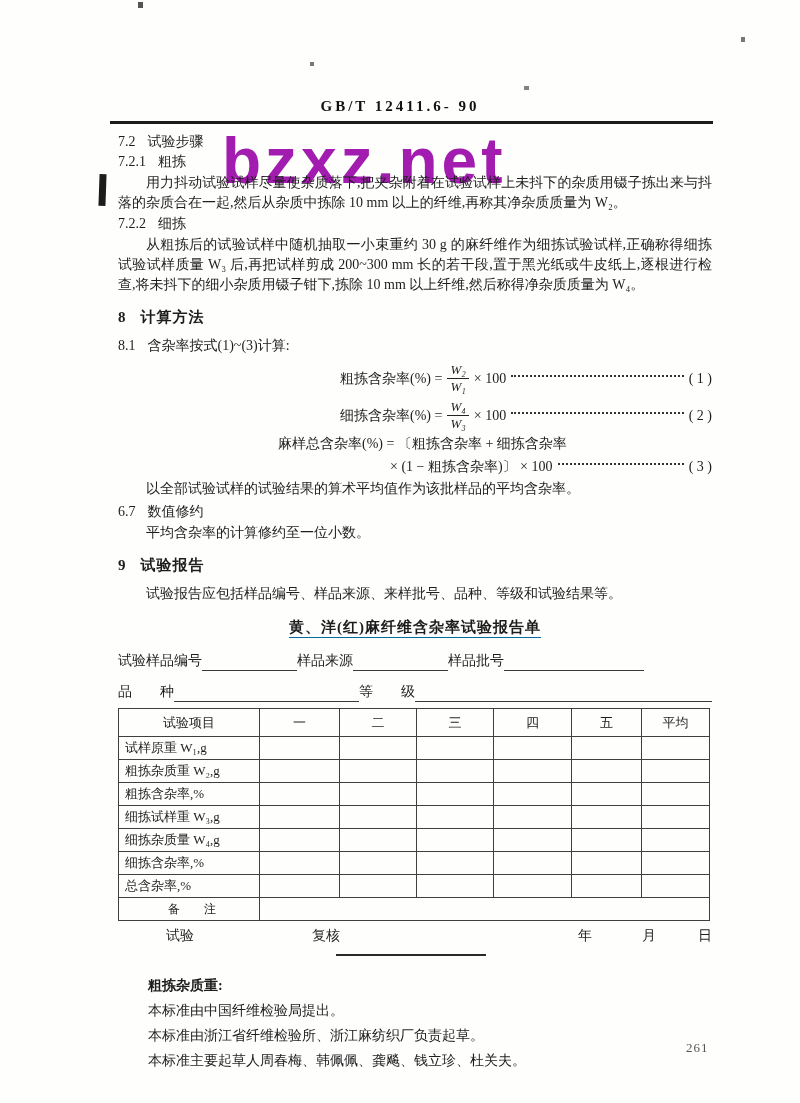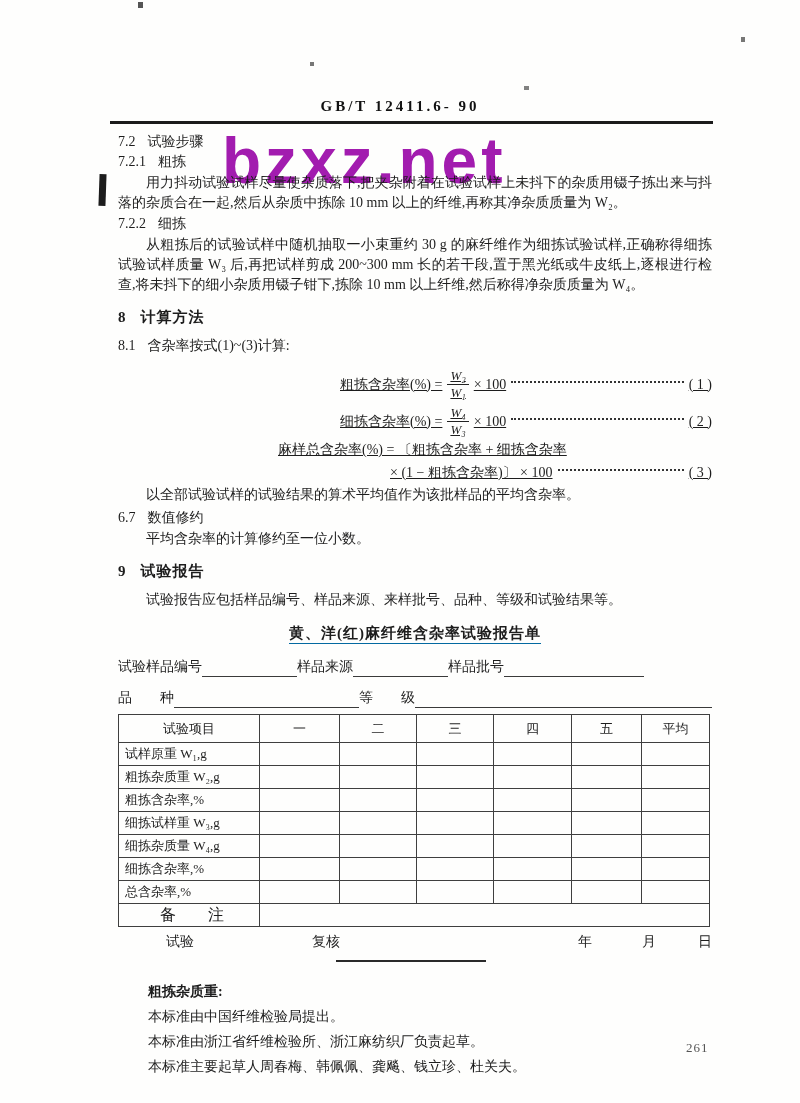--- a/index.html
+++ b/index.html
@@ -34,21 +34,21 @@
   .content {
     position: absolute; top: 132px; left: 118px; width: 594px;
     font-size: 14px; line-height: 20px; z-index: 1;
   }
   .sec-line { margin: 0; }
   .sec-num { display:inline-block; margin-right: 12px; }
   .para { text-align: justify; text-indent: 2em; margin: 1px 0; }
   .h-major { font-size: 15px; font-weight: bold; margin: 12px 0 9px 0; letter-spacing:1px; }
   .h-major .sec-num { margin-right: 14px; }
   
-  .formulas { margin-top: 10px; text-decoration: underline; }
+  .formulas { margin-top: 4px; }
   .formula-row { display: flex; align-items: center; margin-left: 222px; height: 37px; }
   .frac { display: inline-block; text-align: center; font-style: italic; font-size: 13px; line-height: 14px; margin: 0 5px; }
   .frac .fr-num { display: block; padding: 0 3px 1px; }
   .frac .fr-den { display: block; border-top: 1px solid #222; padding: 1px 3px 0; }
   .leader { flex: 1; border-bottom: 2px dotted #333; transform: translateY(-3px); margin: 0 5px; min-width: 30px; }
   .f-no { white-space: nowrap; }
   .f3-line1 { margin-left: 160px; height: 21px; }
   .formula-row.f3 { margin-left: 272px; height: 23px; }
   
   .report-title {
@@ -62,21 +62,21 @@
   .grow { flex: 1; }
   
   table.report { border-collapse: collapse; margin-top: 6px; width: 592px; table-layout: fixed; }
   table.report th, table.report td {
     border: 1px solid #3f3f3f; font-weight: normal; font-size: 13px;
     padding: 0 0 0 6px; overflow: hidden; white-space: nowrap;
   }
   table.report th { text-align: center; padding: 0; height: 28px; }
   table.report td.rowlabel { height: 23px; }
   table.report td.cell { height: 23px; }
-  table.report td.notelabel { text-align: center; height: 19px; font-size: 16px; }
+  table.report td.notelabel { text-align: center; height: 19px; font-size: 12px; }
   
   .sig-row { display: flex; margin-top: 5px; font-size: 14px; }
   .sig-test { margin-left: 48px; }
   .sig-review { margin-left: 118px; }
   .sig-year { margin-left: auto; }
   .sig-month { margin-left: 50px; }
   .sig-day { margin-left: 42px; }
   .sig-underline { width: 150px; border-bottom: 2px solid #2a2a2a; margin: 8px 0 0 218px; height: 1px; }
   
   .notes { margin: 20px 0 0 30px; }

